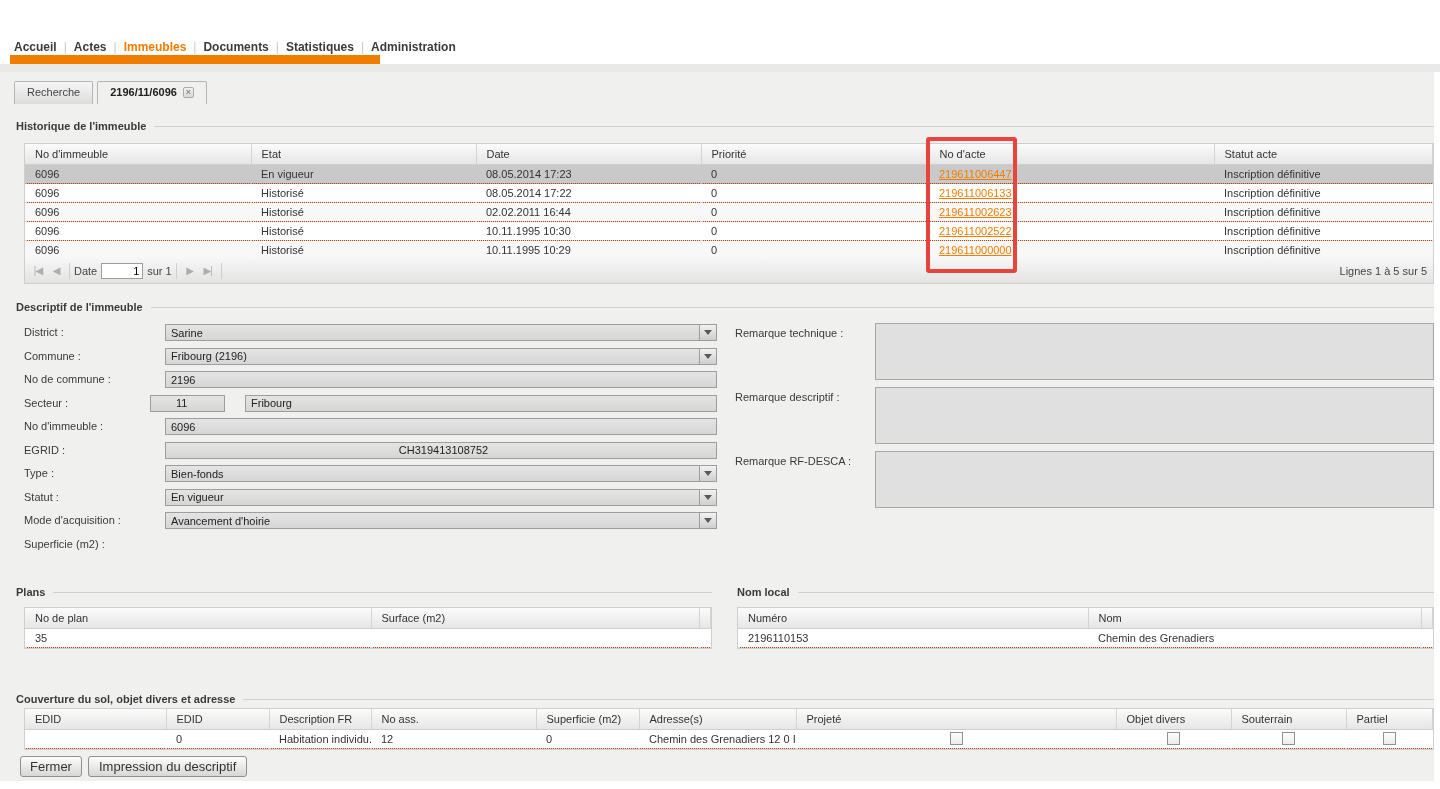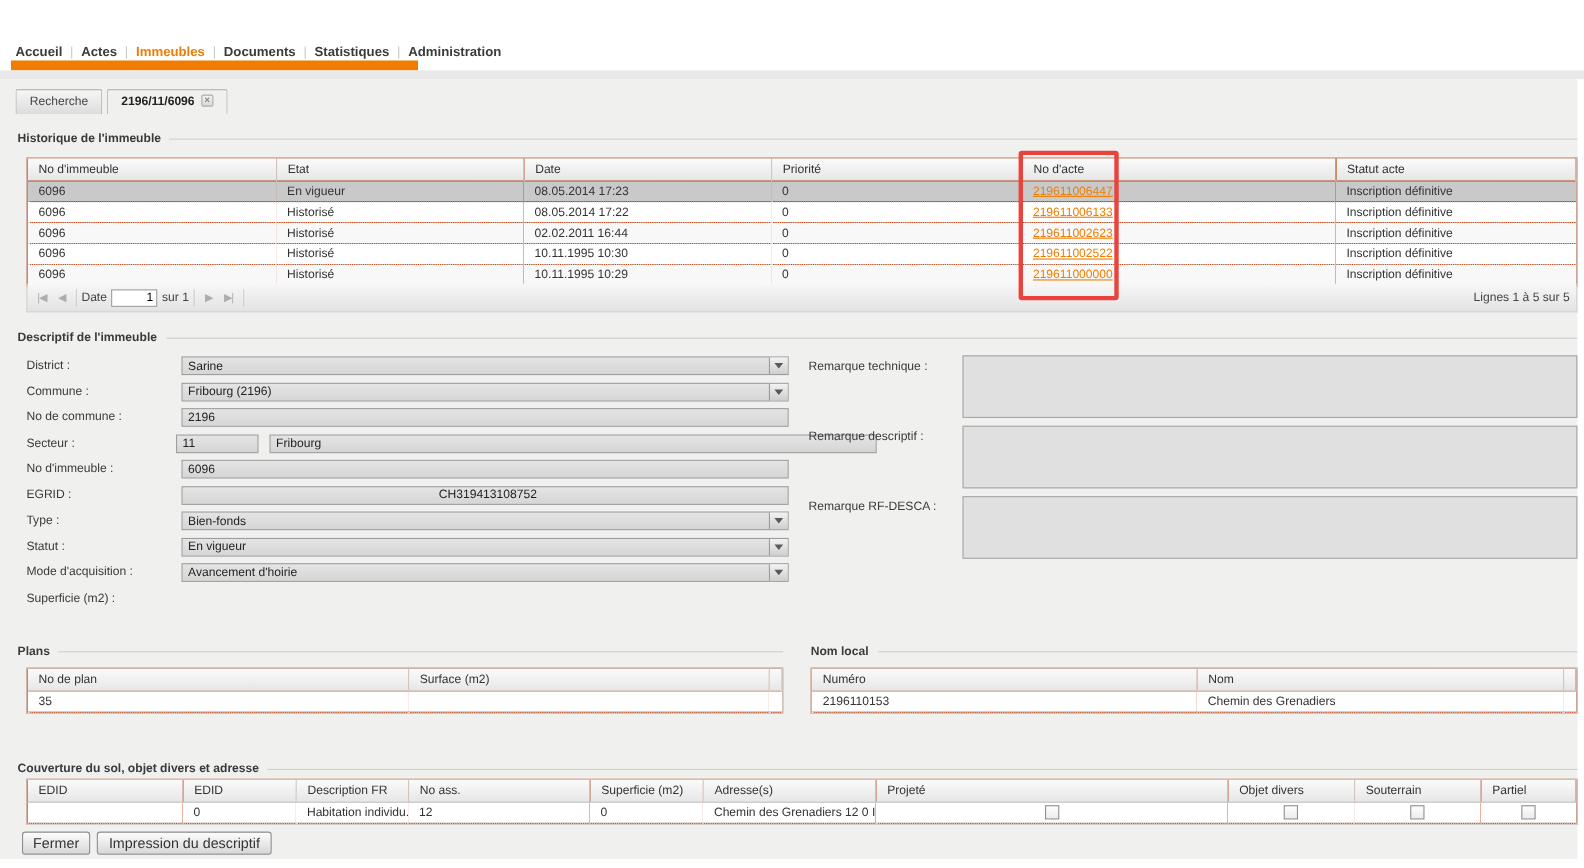--- a/index.html
+++ b/index.html
@@ -213,24 +213,24 @@
       <span class="val">Fribourg (2196)</span>
         <span class="arrow"></span>
     </div>
 
     <div class="fld-label" style="top:301px;">No de commune :</div>
     <div class="field" style="left:165px; top:299px; width:552px;">
       <span class="val">2196</span>
     </div>
 
     <div class="fld-label" style="top:324.5px;">Secteur :</div>
-    <div class="field" style="left:160px; top:322.5px; width:75px;">
+    <div class="field" style="left:150px; top:322.5px; width:75px;padding-left:20px;">
       <span class="val">11</span>
     </div>
-    <div class="field" style="left:245px; top:322.5px; width:552px;">
+    <div class="field" style="left:245px; top:322.5px; width:472px;">
       <span class="val">Fribourg</span>
     </div>
 
     <div class="fld-label" style="top:348px;">No d'immeuble :</div>
     <div class="field" style="left:165px; top:346px; width:552px;">
       <span class="val">6096</span>
     </div>
 
     <div class="fld-label" style="top:371.5px;">EGRID :</div>
     <div class="field" style="left:165px; top:369.5px; width:552px;text-align:center;">

